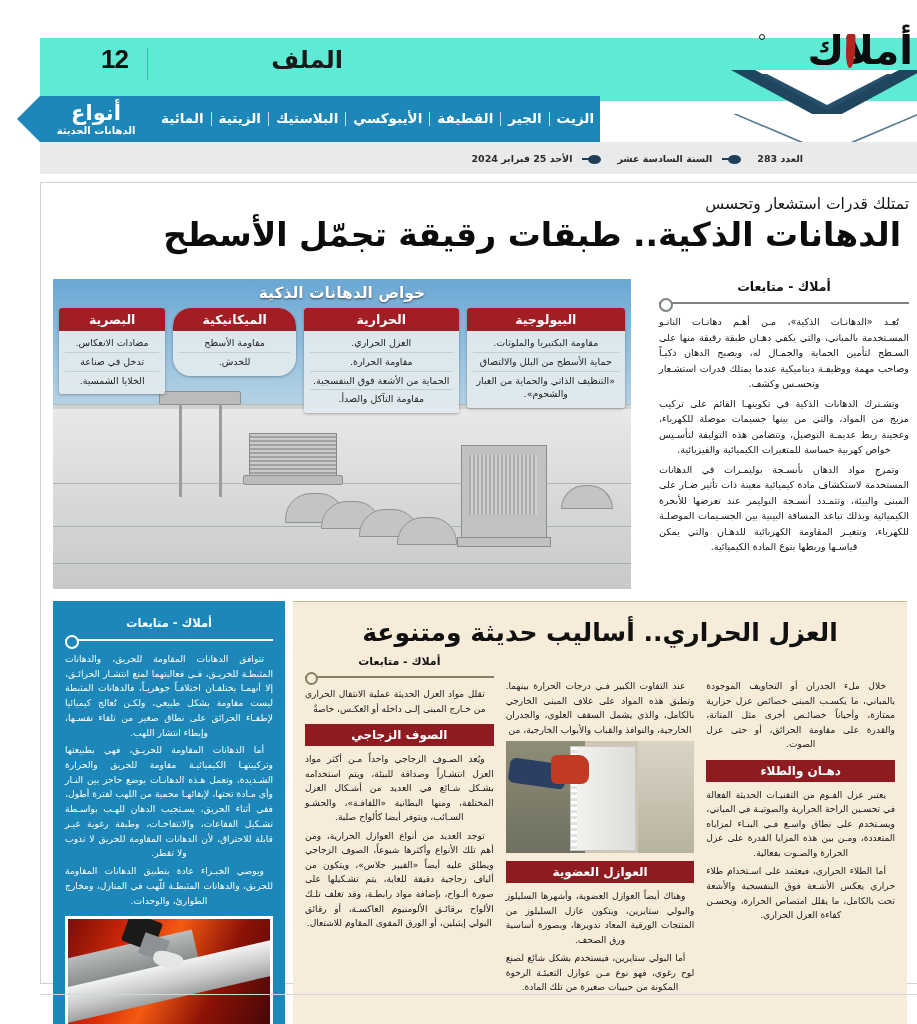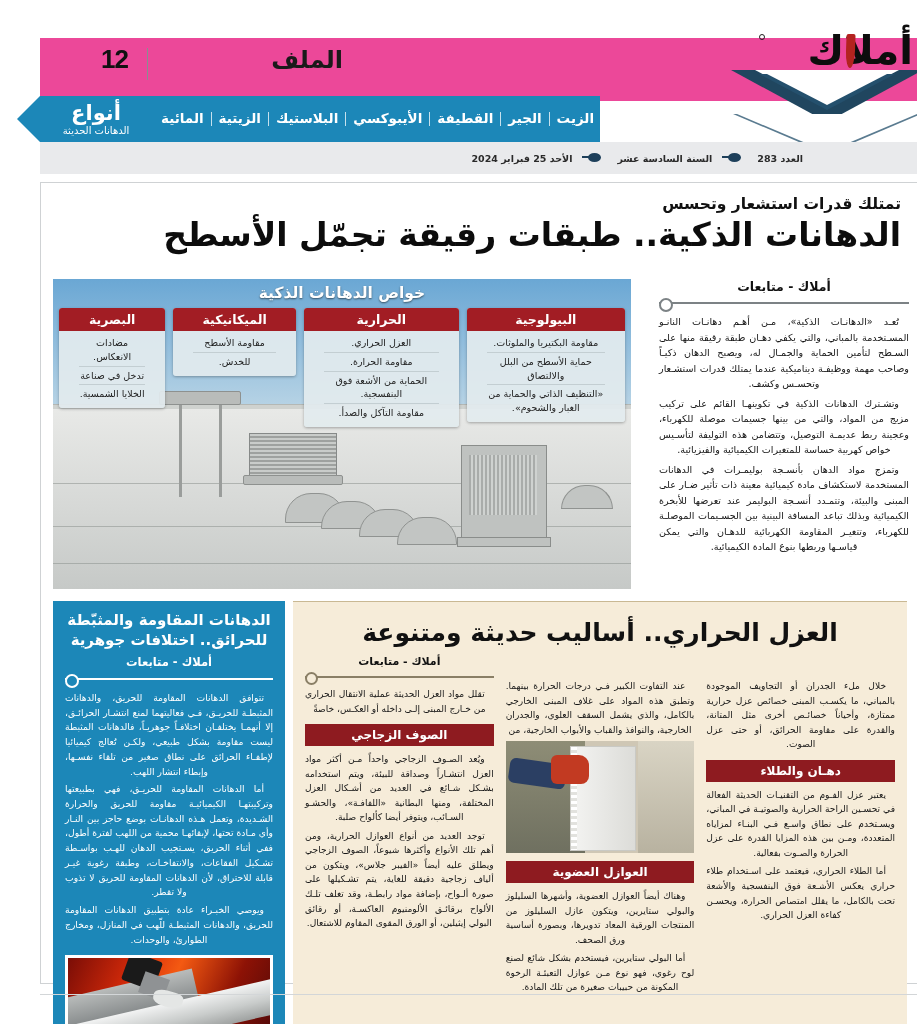--- a/index.html
+++ b/index.html
@@ -6,21 +6,21 @@
   body{
     width:917px;height:1024px;
     background:#ffffff;
     font-family:"DejaVu Sans","Liberation Sans",sans-serif;
     overflow:hidden;
     position:relative;
   }
   .page{position:relative;width:917px;height:1024px;background:#fff;}
 
   
-  .masthead{position:absolute;left:40px;top:38px;width:878px;height:63px;background:#ec4899;}
+  .masthead{position:absolute;left:40px;top:38px;width:878px;height:63px;background:#5eead4;}
   .masthead-inner{position:relative;width:100%;height:100%;display:flex;align-items:center;}
   .page-num{position:absolute;right:790px;top:6px;font-size:26px;font-weight:700;color:#111;
     font-family:"Liberation Sans",sans-serif;letter-spacing:-1px;}
   .page-num-rule{position:absolute;right:770px;top:10px;width:1px;height:32px;background:#8a8d91;}
   .section-name{position:absolute;right:575px;top:8px;font-size:24px;font-weight:700;color:#1a1a1a;}
 
   
   .logo-wrap{position:absolute;right:0px;top:-28px;width:190px;height:120px;}
   .logo-text{position:absolute;right:4px;top:2px;font-size:40px;font-weight:700;color:#0d0d0d;
      letter-spacing:-2px;line-height:1;}
@@ -47,38 +47,38 @@
      border-top:38px solid #fff;}
 
   
   .types-bar{position:absolute;left:40px;top:96px;height:46px;width:560px;background:#1c87b8;}
   .types-bar:after{content:"";position:absolute;left:-23px;top:0;width:0;height:0;
      border-top:23px solid transparent;border-bottom:23px solid transparent;border-right:23px solid #1c87b8;}
   .types-inner{display:flex;flex-direction:row-reverse;align-items:center;height:100%;padding-right:18px;}
   .types-title{display:flex;flex-direction:column;align-items:center;justify-content:center;
      padding:0 12px 0 10px;min-width:92px;}
   .types-title .t1{color:#fff;font-size:21px;font-weight:700;line-height:1.05;}
-  .types-title .t2{color:#fff;font-size:10px;font-weight:400;line-height:1.1;margin-top:1px;}
+  .types-title .t2{color:#fff;font-size:10px;font-weight:700;line-height:1.1;margin-top:1px;}
   .type-item{color:#fff;font-size:13.5px;font-weight:700;padding:0 7px;border-right:1px solid rgba(255,255,255,.75);
      line-height:1;white-space:nowrap;}
   .type-item:first-child{border-right:none;}
 
   
   .dateline{position:absolute;left:40px;top:142px;width:878px;height:32px;background:#e9eaec;
      display:flex;flex-direction:row-reverse;align-items:center;}
-  .dateline-items{position:absolute;right:115px;display:flex;flex-direction:row-reverse;align-items:flex-start;gap:16px;}
+  .dateline-items{position:absolute;right:115px;display:flex;flex-direction:row-reverse;align-items:flex-end;gap:16px;}
   .dl-text{font-size:9.5px;color:#2a2a2a;font-weight:600;}
   .dl-bullet{width:13px;height:9px;background:#1d3f5a;border-radius:50%;position:relative;}
   .dl-bullet:after{content:"";position:absolute;left:-6px;top:3px;width:7px;height:2.5px;background:#1d3f5a;}
 
   
   .frame{position:absolute;left:40px;top:182px;width:878px;height:800px;border:1px solid #cfd2d4;background:#fff;}
 
   
-  .kicker{position:absolute;right:18px;top:12px;font-size:15.5px;font-weight:700;color:#111;}
+  .kicker{position:absolute;right:10px;top:12px;font-size:15.5px;font-weight:400;color:#111;}
   .headline{position:absolute;right:18px;top:32px;left:90px;font-size:33px;font-weight:700;color:#0c0c0c;
      line-height:1.22;}
 
   
   .hero{position:absolute;left:12px;top:96px;width:578px;height:310px;overflow:hidden;
      background:linear-gradient(#7fb2d8 0%,#a8c9e2 34%,#cfd6d4 44%,#e9e9e6 52%,#f0f0ee 100%);}
   .hero .sky-haze{position:absolute;left:0;top:0;width:100%;height:44%;
      background:linear-gradient(#6aa7d4,#bcd6e6);}
   .hero .tree{position:absolute;bottom:44%;width:26px;height:30px;background:#6b7f55;border-radius:50% 50% 40% 40%;opacity:.85;}
   .hero .roofdeck{position:absolute;left:0;bottom:0;width:100%;height:58%;
@@ -93,26 +93,26 @@
   .hero .unit-grill{position:absolute;background:repeating-linear-gradient(90deg,#a9acaa 0 2px,#cfd2d0 2px 4px);}
   .hero .pole{position:absolute;width:3px;background:#9a9d9b;}
 
   
   .props{position:absolute;left:12px;top:96px;width:578px;}
   .props-title{margin:0 auto;width:100%;text-align:center;color:#fff;font-size:15.5px;font-weight:700;
      padding:5px 0 6px;text-shadow:0 1px 2px rgba(0,0,0,.55);}
   .props-row{display:flex;flex-direction:row-reverse;gap:8px;padding:0 6px;align-items:flex-start;}
   .prop-card{background:rgba(226,235,238,.93);border-radius:3px;overflow:hidden;box-shadow:0 1px 3px rgba(0,0,0,.3);}
   .prop-card .ph{background:#a21d24;color:#fff;font-size:12.5px;font-weight:700;text-align:center;padding:4px 6px;}
-  .prop-card ul{list-style:none;margin:0;padding:3px 20px 5px;}
+  .prop-card ul{list-style:none;margin:0;padding:3px 6px 5px;}
   .prop-card li{font-size:9.5px;color:#1d1d1d;text-align:center;line-height:1.45;
      border-bottom:1px solid #c3ced2;padding:2px 0;}
   .prop-card li:last-child{border-bottom:none;}
   .pc-basariya{width:110px;}
-  .pc-mikanikiya{width:127px;}
+  .pc-mikanikiya{width:127px;border-radius:18px;}
   .pc-harariya{width:160px;}
   .pc-biology{width:164px;}
 
   
   .side-top{position:absolute;right:10px;top:96px;width:250px;}
   .side-label{text-align:center;font-size:12.5px;font-weight:700;color:#111;padding-bottom:4px;}
   .side-rule{position:relative;height:10px;margin-bottom:6px;}
   .side-rule .bar{position:absolute;right:0;top:4px;width:100%;height:2px;background:#7c8285;}
   .side-rule .knob{position:absolute;left:0;top:0;width:10px;height:10px;border:2px solid #7c8285;border-radius:50%;background:#fff;}
   .side-p{font-size:9.6px;line-height:1.62;color:#141414;text-align:justify;text-align-last:center;margin:0 0 4px;
@@ -292,21 +292,20 @@
       <div class="side-rule">
         <div class="bar"></div>
           <div class="knob"></div>
       </div>
       <p class="side-p">تُعـد «الدهانـات الذكية»، مـن أهـم دهانـات النانـو المسـتخدمة بالمباني، والتي يكفي دهـان طبقة رقيقة منها على السـطح لتأمين الحماية والجمـال له، ويصبح الدهان ذكيـاً وصاحب مهمة ووظيفـة ديناميكية عندما يمتلك قدرات استشـعار وتحسـس وكشف.</p>
       <p class="side-p">وتشـترك الدهانات الذكية في تكوينهـا القائم على تركيب مزيج من المواد، والتي من بينها جسيمات موصلة للكهرباء، وعجينة ربط عديمـة التوصيل، وتتضامن هذه التوليفة لتأسـيس خواص كهربية حساسة للمتغيرات الكيميائية والفيزيائية.</p>
       <p class="side-p">وتمزج مواد الدهان بأنسـجة بوليمـرات في الدهانات المستخدمة لاستكشاف مادة كيميائية معينة ذات تأثير ضـار على المبنى والبيئة، وتتمـدد أنسـجة البوليمر عند تعرضها للأبخرة الكيميائية وبذلك تباعد المسافة البينية بين الجسـيمات الموصلـة للكهرباء، وتتغيـر المقاومة الكهربائية للدهـان والتي يمكن قياسـها وربطها بنوع المادة الكيميائية.</p>
     </div>
 
     <div class="fire-box">
-      <div class="fire-title">الدهانات المقاومة والمثبّطة للحرائق.. اختلافات جوهرية</div>
       <div class="fire-sub">أملاك - متابعات</div>
       <div class="fire-rule">
         <div class="bar"></div>
           <div class="knob"></div>
       </div>
       <p class="fire-p">تتوافق الدهانات المقاومة للحريق، والدهانات المثبطـة للحريـق، فـي فعاليتهما لمنع انتشـار الحرائـق، إلا أنهمـا يختلفـان اختلافـاً جوهريـاً، فالدهانات المثبطة ليست مقاومة بشكل طبيعي، ولكـن تُعالج كيميائيا لإطفـاء الحرائق على نطاق صغير من تلقاء نفسـها، وإبطاء انتشار اللهب.</p>
       <p class="fire-p">أما الدهانات المقاومة للحريـق، فهي بطبيعتها وتركيبتهـا الكيميائيـة مقاومة للحريق والحرارة الشـديدة، وتعمل هـذه الدهانـات بوضع حاجز بين النـار وأي مـادة تحتها، لإبقائهـا محمية من اللهب لفترة أطول، ففي أثناء الحريق، يسـتجيب الدهان للهـب بواسـطة تشـكيل الفقاعات، والانتفاخـات، وطبقة رغوية غيـر قابلة للاحتراق، لأن الدهانات المقاومة للحريق لا تذوب ولا تقطر.</p>
       <p class="fire-p">ويوصي الخبـراء عادة بتطبيق الدهانات المقاومة للحريق، والدهانات المثبطـة للّهب في المنازل، ومخارج الطوارئ، والوحدات.</p>
       <div class="fire-photo">
         <div class="beam2"></div>

